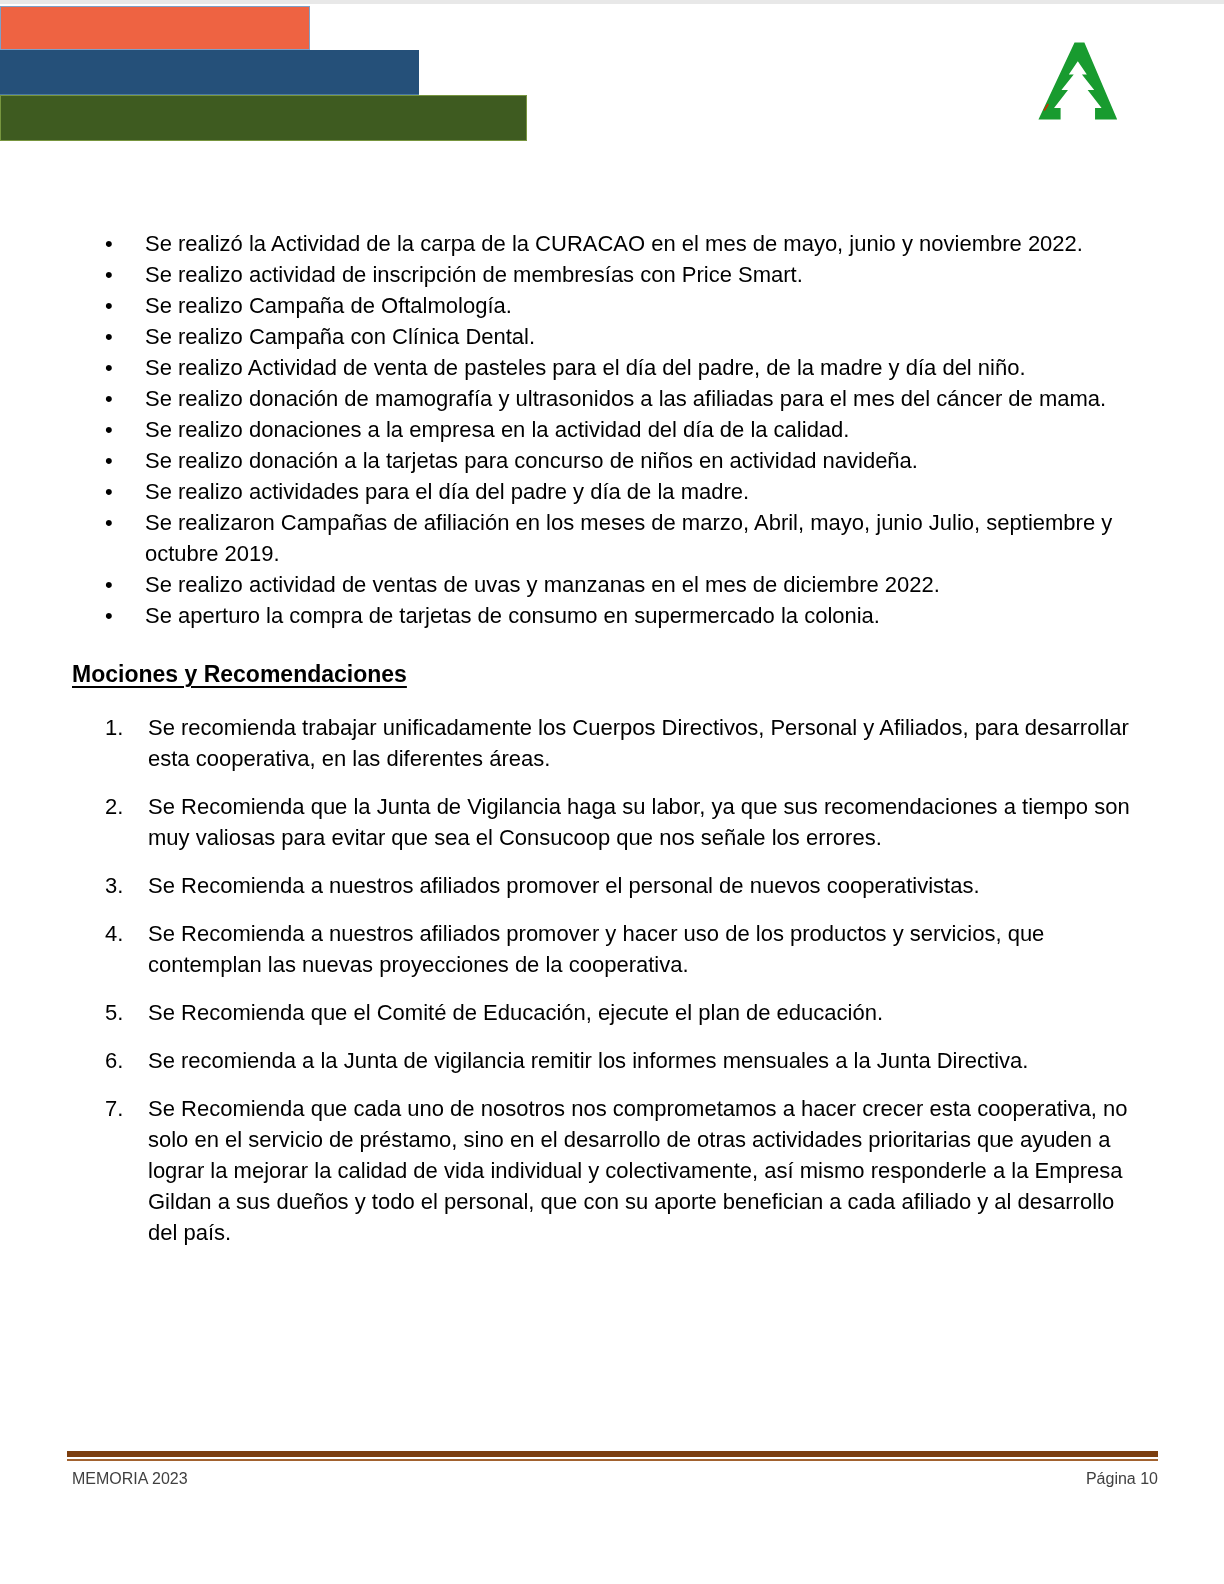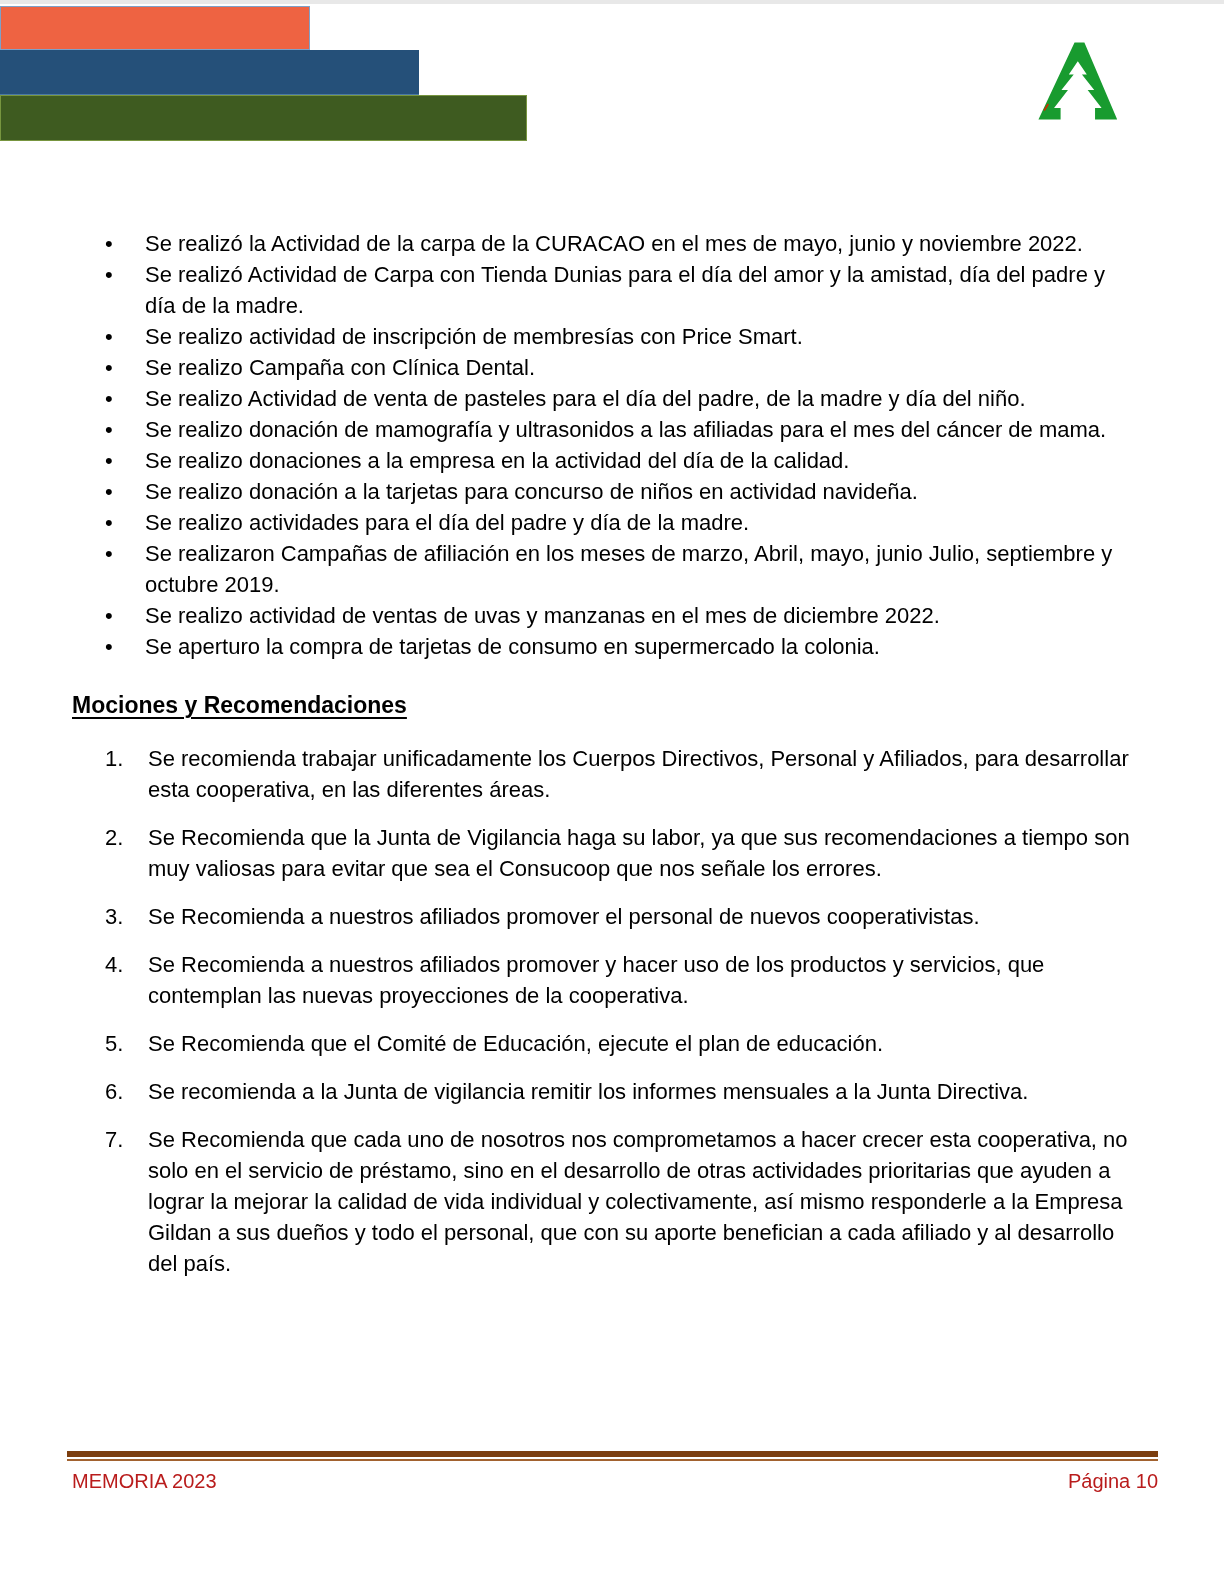--- a/index.html
+++ b/index.html
@@ -66,22 +66,22 @@
   .footer-rule { position: absolute; left: 67px; top: 1447px; width: 1091px; }
   .footer-rule .rule-dark  { height: 6px; background: #7C3E0F; }
   .footer-rule .rule-light { height: 2px; background: #A2622F; margin-top: 2px; }
   .footer-text {
     position: absolute;
     left: 72px;
     top: 1466px;
     width: 1086px;
     display: flex;
     justify-content: space-between;
-    font-size: 20px;
-    color: #b91c1c;
+    font-size: 16px;
+    color: #404040;
   }
 </style>
 </head>
 <body>
 
 <div class="page">
 
   <div class="header-banner">
     <div class="bar bar-orange"></div>
     <div class="bar bar-blue"></div>
@@ -93,22 +93,22 @@
       <path fill="#189B2F" fill-rule="evenodd" d="M47 3 L59 3 L99 97 L3 97 Z
         M51 26 L62 42 L56 42 L71 61 L63 61 L80 83 L72 83 L72 97 L30 97 L30 83 L22 83 L39 61 L31 61 L46 42 L40 42 Z"></path>
       <path d="M10 86 L15 78" stroke="#CC2B00" stroke-width="2" fill="none"></path>
     </svg>
   </div>
 
   <div class="content">
 
     <ul class="bullets">
       <li>Se realizó la Actividad de la carpa de la CURACAO en el mes de mayo, junio y noviembre 2022.</li>
-      <li>Se realizó Actividad de Carpa con Tienda Dunias para el día del amor y la amistad, día del padre y día de la madre.</li>
       <li>Se realizo actividad de inscripción de membresías con Price Smart.</li>
+      <li>Se realizo Campaña de Oftalmología.</li>
       <li>Se realizo Campaña con Clínica Dental.</li>
       <li>Se realizo Actividad de venta de pasteles para el día del padre, de la madre y día del niño.</li>
       <li>Se realizo donación de mamografía y ultrasonidos a las afiliadas para el mes del cáncer de mama.</li>
       <li>Se realizo donaciones a la empresa en la actividad del día de la calidad.</li>
       <li>Se realizo donación a la tarjetas para concurso de niños en actividad navideña.</li>
       <li>Se realizo actividades para el día del padre y día de la madre.</li>
       <li>Se realizaron Campañas de afiliación en los meses de marzo, Abril, mayo, junio Julio, septiembre y octubre 2019.</li>
       <li>Se realizo actividad de ventas de uvas y manzanas en el mes de diciembre 2022.</li>
       <li>Se aperturo la compra de tarjetas de consumo en supermercado la colonia.</li>
     </ul>

